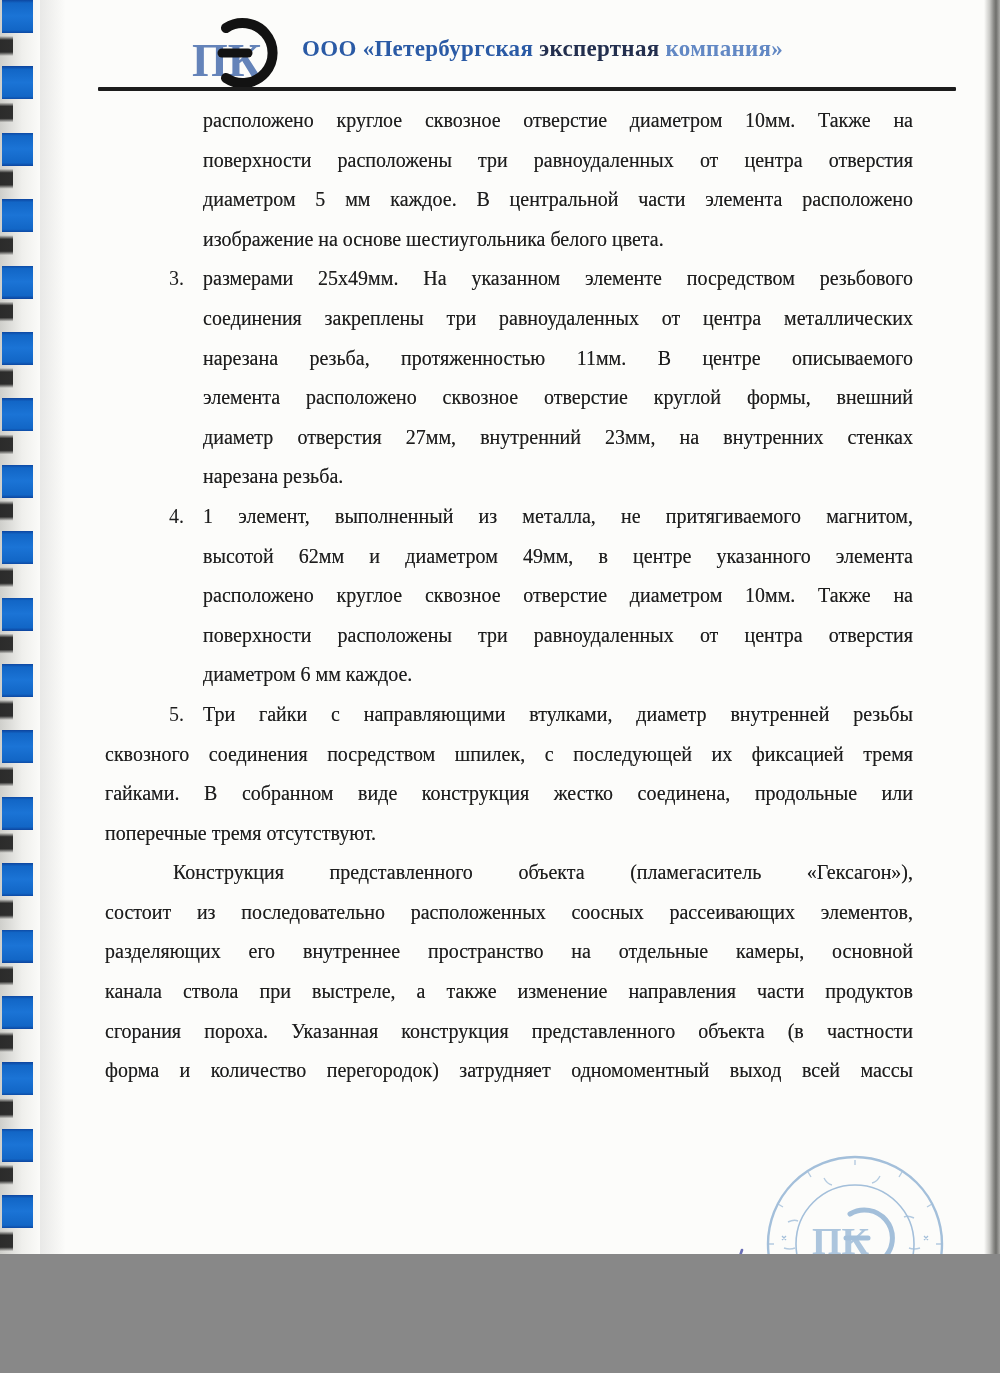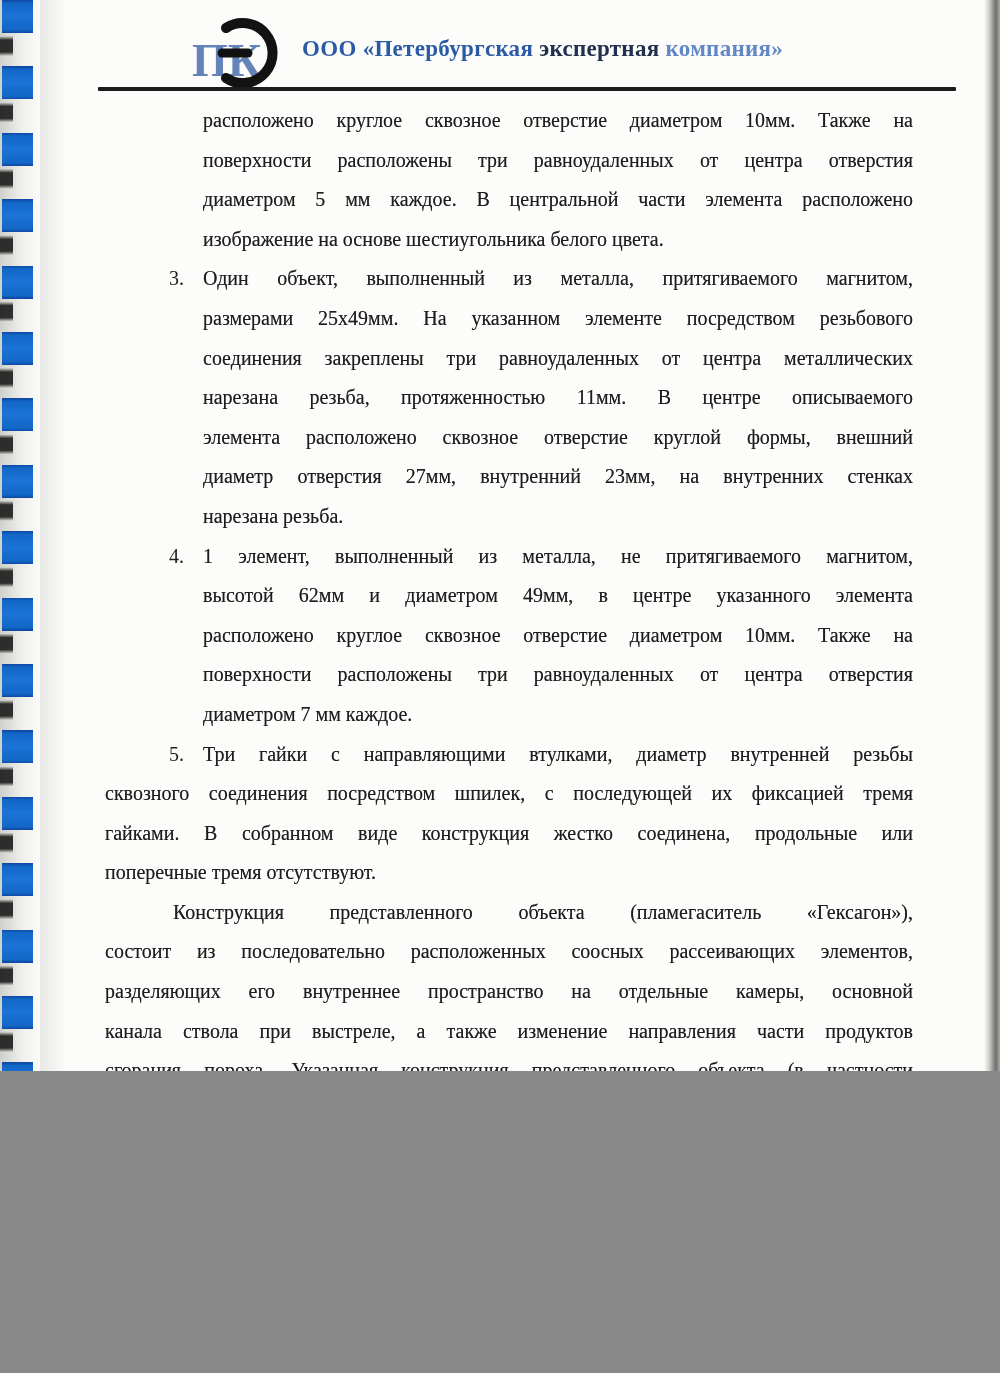--- a/index.html
+++ b/index.html
@@ -1,17 +1,17 @@
 <!DOCTYPE html>
 <html><head>
 <meta charset="utf-8">
 <style>
   html,body { margin:0; padding:0; background:#888; }
   .page {
-    position:relative; width:1000px; height:1071px;
+    position:relative; width:1000px; height:1254px;
     background:#fcfcfa; overflow:hidden;
     font-family:"Liberation Serif","DejaVu Serif",serif;
   }
 
   
   .binding {
     position:absolute; left:0; top:0; width:40px; height:100%;
     background:linear-gradient(90deg,#cfcfcb 0,#efefec 55%,#fbfbf9 100%);
   }
   .binding .combs {
@@ -108,35 +108,34 @@
 
   <main class="doc-body" id="doc-body">
       <div class="block continuation">
         <div class="line just">расположено круглое сквозное отверстие диаметром 10мм. Также на</div>
         <div class="line just">поверхности расположены три равноудаленных от центра отверстия</div>
         <div class="line just">диаметром 5 мм каждое. В центральной части элемента расположено</div>
         <div class="line">изображение на основе шестиугольника белого цвета.</div>
       </div>
       <div class="block item">
         <span class="item-number">3.</span>
-        <div class="line just">Один объект, выполненный из металла, притягиваемого магнитом,</div>
         <div class="line just">размерами 25х49мм. На указанном элементе посредством резьбового</div>
         <div class="line just">соединения закреплены три равноудаленных от центра металлических</div>
         <div class="line just">нарезана резьба, протяженностью 11мм. В центре описываемого</div>
         <div class="line just">элемента расположено сквозное отверстие круглой формы, внешний</div>
         <div class="line just">диаметр отверстия 27мм, внутренний 23мм, на внутренних стенках</div>
         <div class="line">нарезана резьба.</div>
       </div>
       <div class="block item">
         <span class="item-number">4.</span>
         <div class="line just">1 элемент, выполненный из металла, не притягиваемого магнитом,</div>
         <div class="line just">высотой 62мм и диаметром 49мм, в центре указанного элемента</div>
         <div class="line just">расположено круглое сквозное отверстие диаметром 10мм. Также на</div>
         <div class="line just">поверхности расположены три равноудаленных от центра отверстия</div>
-        <div class="line">диаметром 7 мм каждое.</div>
+        <div class="line">диаметром 6 мм каждое.</div>
       </div>
       <div class="block item">
         <span class="item-number">5.</span>
         <div class="line just">Три гайки с направляющими втулками, диаметр внутренней резьбы</div>
       </div>
       <div class="block paragraph">
         <div class="line just">сквозного соединения посредством шпилек, с последующей их фиксацией тремя</div>
         <div class="line just">гайками. В собранном виде конструкция жестко соединена, продольные или</div>
         <div class="line">поперечные тремя отсутствуют.</div>
       </div>

